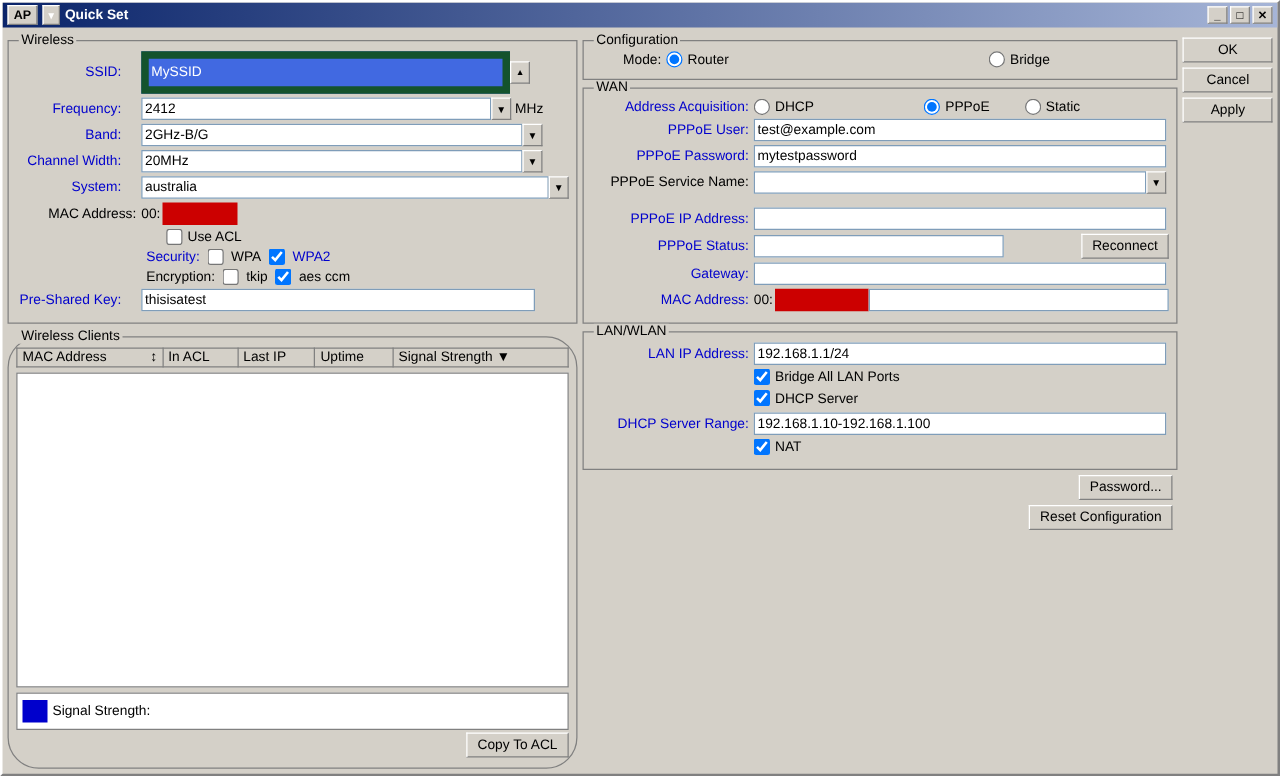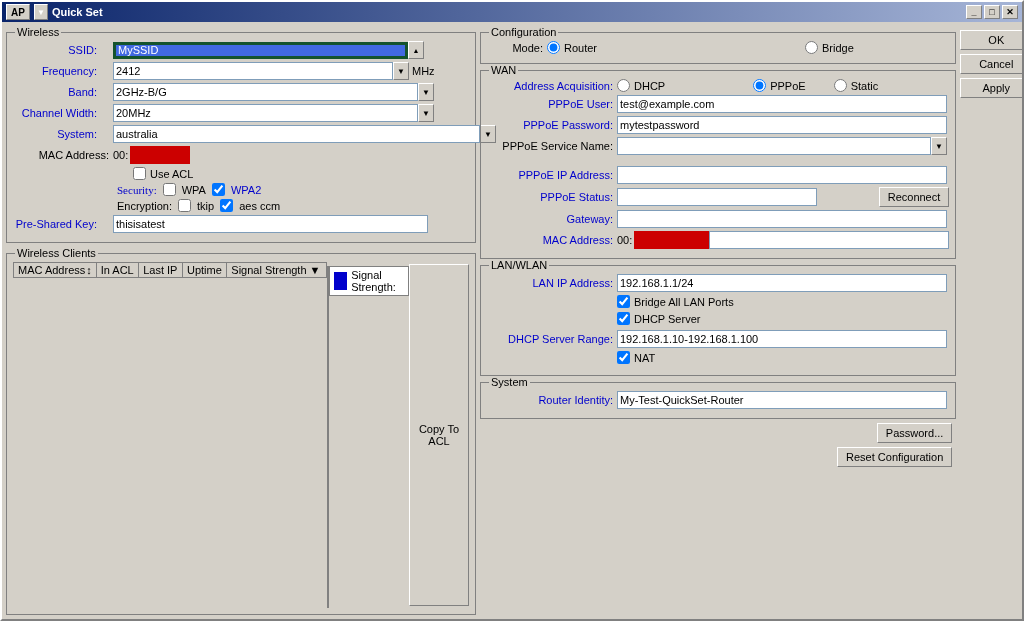--- a/index.html
+++ b/index.html
@@ -166,22 +166,22 @@
       border-left-color: #fff;
       display: flex;
       align-items: center;
       justify-content: center;
       cursor: pointer;
       font-size: 8px;
     }
     .ssid-input {
       background: #4169e1;
       color: #fff;
-      border: 3px solid #14532d;
-      height: 17px;
+      border: 6px solid #14532d;
+      height: 34px;
       width: 300px;
       font-size: 11px;
       padding: 1px 2px;
     }
     .mac-red {
       background: #cc0000;
       width: 60px;
       height: 18px;
       display: inline-block;
     }
@@ -334,59 +334,59 @@
           <span class="form-label">Channel Width:</span>
           <div class="input-with-arrow">
             <input type="text" class="text-input" value="20MHz" style="width: 305px;">
             <div class="dropdown-btn">▼</div>
           </div>
         </div>
 
         <div class="form-row">
           <span class="form-label">System:</span>
           <div class="input-with-arrow">
-            <input type="text" class="text-input" value="australia" style="width: 367px;">
+            <input type="text" class="text-input" value="australia" style="width: 326px;">
             <div class="dropdown-btn">▼</div>
           </div>
         </div>
 
         <div class="form-row">
           <span class="form-label-black">MAC Address:</span>
           <span style="margin-right:2px;">00:</span>
           <div class="mac-red"></div>
         </div>
 
         <div class="use-acl-row">
           <input type="checkbox" style="">
           <span>Use ACL</span>
         </div>
 
         <div class="security-row">
-          <span style="color:#0000cc;font-family:Liberation Serif, serif;">Security:</span>
+          <span style="color:#0000cc;">Security:</span>
           <input type="checkbox" style="">
           <span>WPA</span>
           <input type="checkbox" checked="" style="">
           <span style="color:#0000cc;">WPA2</span>
         </div>
 
         <div class="security-row">
           <span>Encryption:</span>
           <input type="checkbox" style="">
           <span>tkip</span>
           <input type="checkbox" checked="" style="">
           <span>aes ccm</span>
         </div>
 
         <div class="form-row">
           <span class="form-label">Pre-Shared Key:</span>
           <input type="text" class="text-input" value="thisisatest" style="width: 315px;">
         </div>
       </div>
 
-      <div class="group-box" style="flex:1; display:flex; flex-direction:row; min-height:180px;">
+      <div class="group-box" style="flex:1; display:flex; flex-direction:column; min-height:180px;border-radius:25px;">
         <span class="group-box-label">Wireless Clients</span>
 
         <table class="wlan-clients-table">
           <thead>
             <tr>
               <th>MAC Address <span style="float:right;">↕</span></th>
               <th>In ACL</th>
               <th>Last IP</th>
               <th>Uptime</th>
               <th>Signal Strength <span style="cursor:pointer;">▼</span></th>
@@ -517,27 +517,20 @@
 
           <div class="form-row">
             <span style="min-width:130px;"></span>
             <div class="checkbox-row">
               <input type="checkbox" checked="" style="">
               <span>NAT</span>
             </div>
           </div>
         </div>
 
-        <div class="group-box">
-          <span class="group-box-label">System</span>
-          <div class="form-row">
-            <span class="wan-label">Router Identity:</span>
-            <input type="text" class="text-input" value="My-Test-QuickSet-Router" style="width: 330px;">
-          </div>
-        </div>
 
         <div style="display:flex;justify-content:flex-end;gap:6px;margin-top:4px;padding-right:4px;">
           <button class="btn">Password...</button>
         </div>
         <div style="display:flex;justify-content:flex-end;gap:6px;margin-top:4px;padding-right:4px;">
           <button class="btn">Reset Configuration</button>
         </div>
       </div>
 
       <div class="right-buttons">

